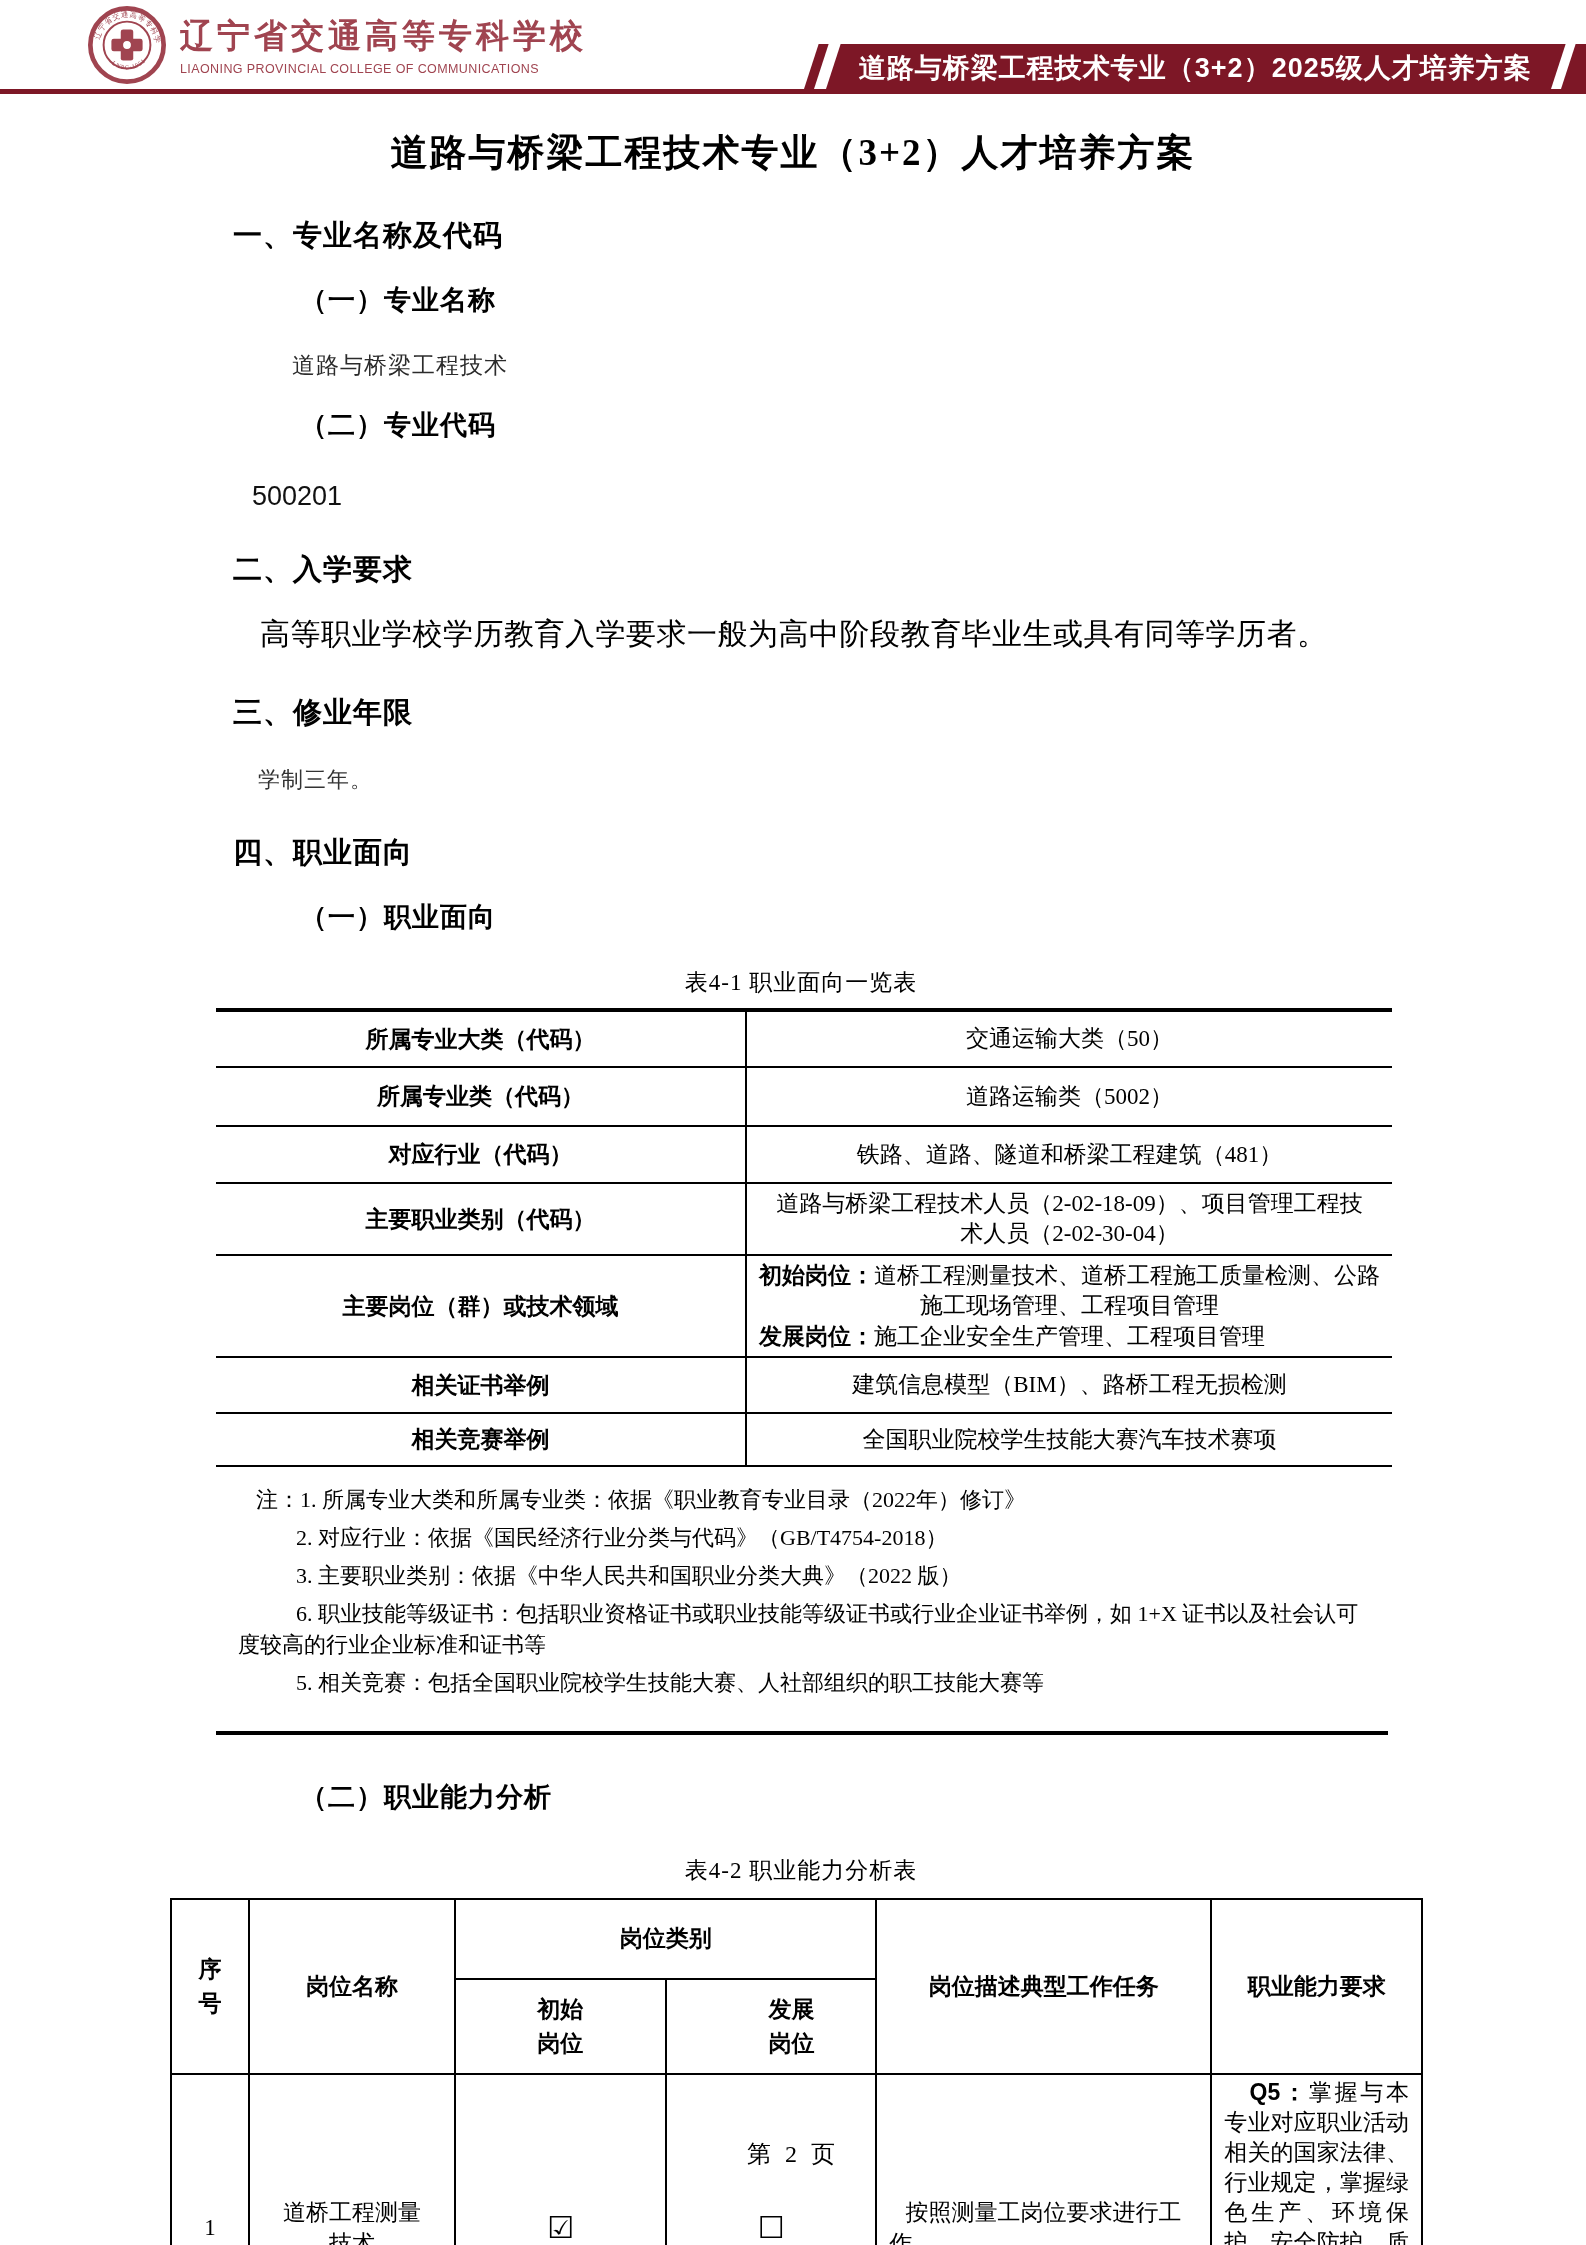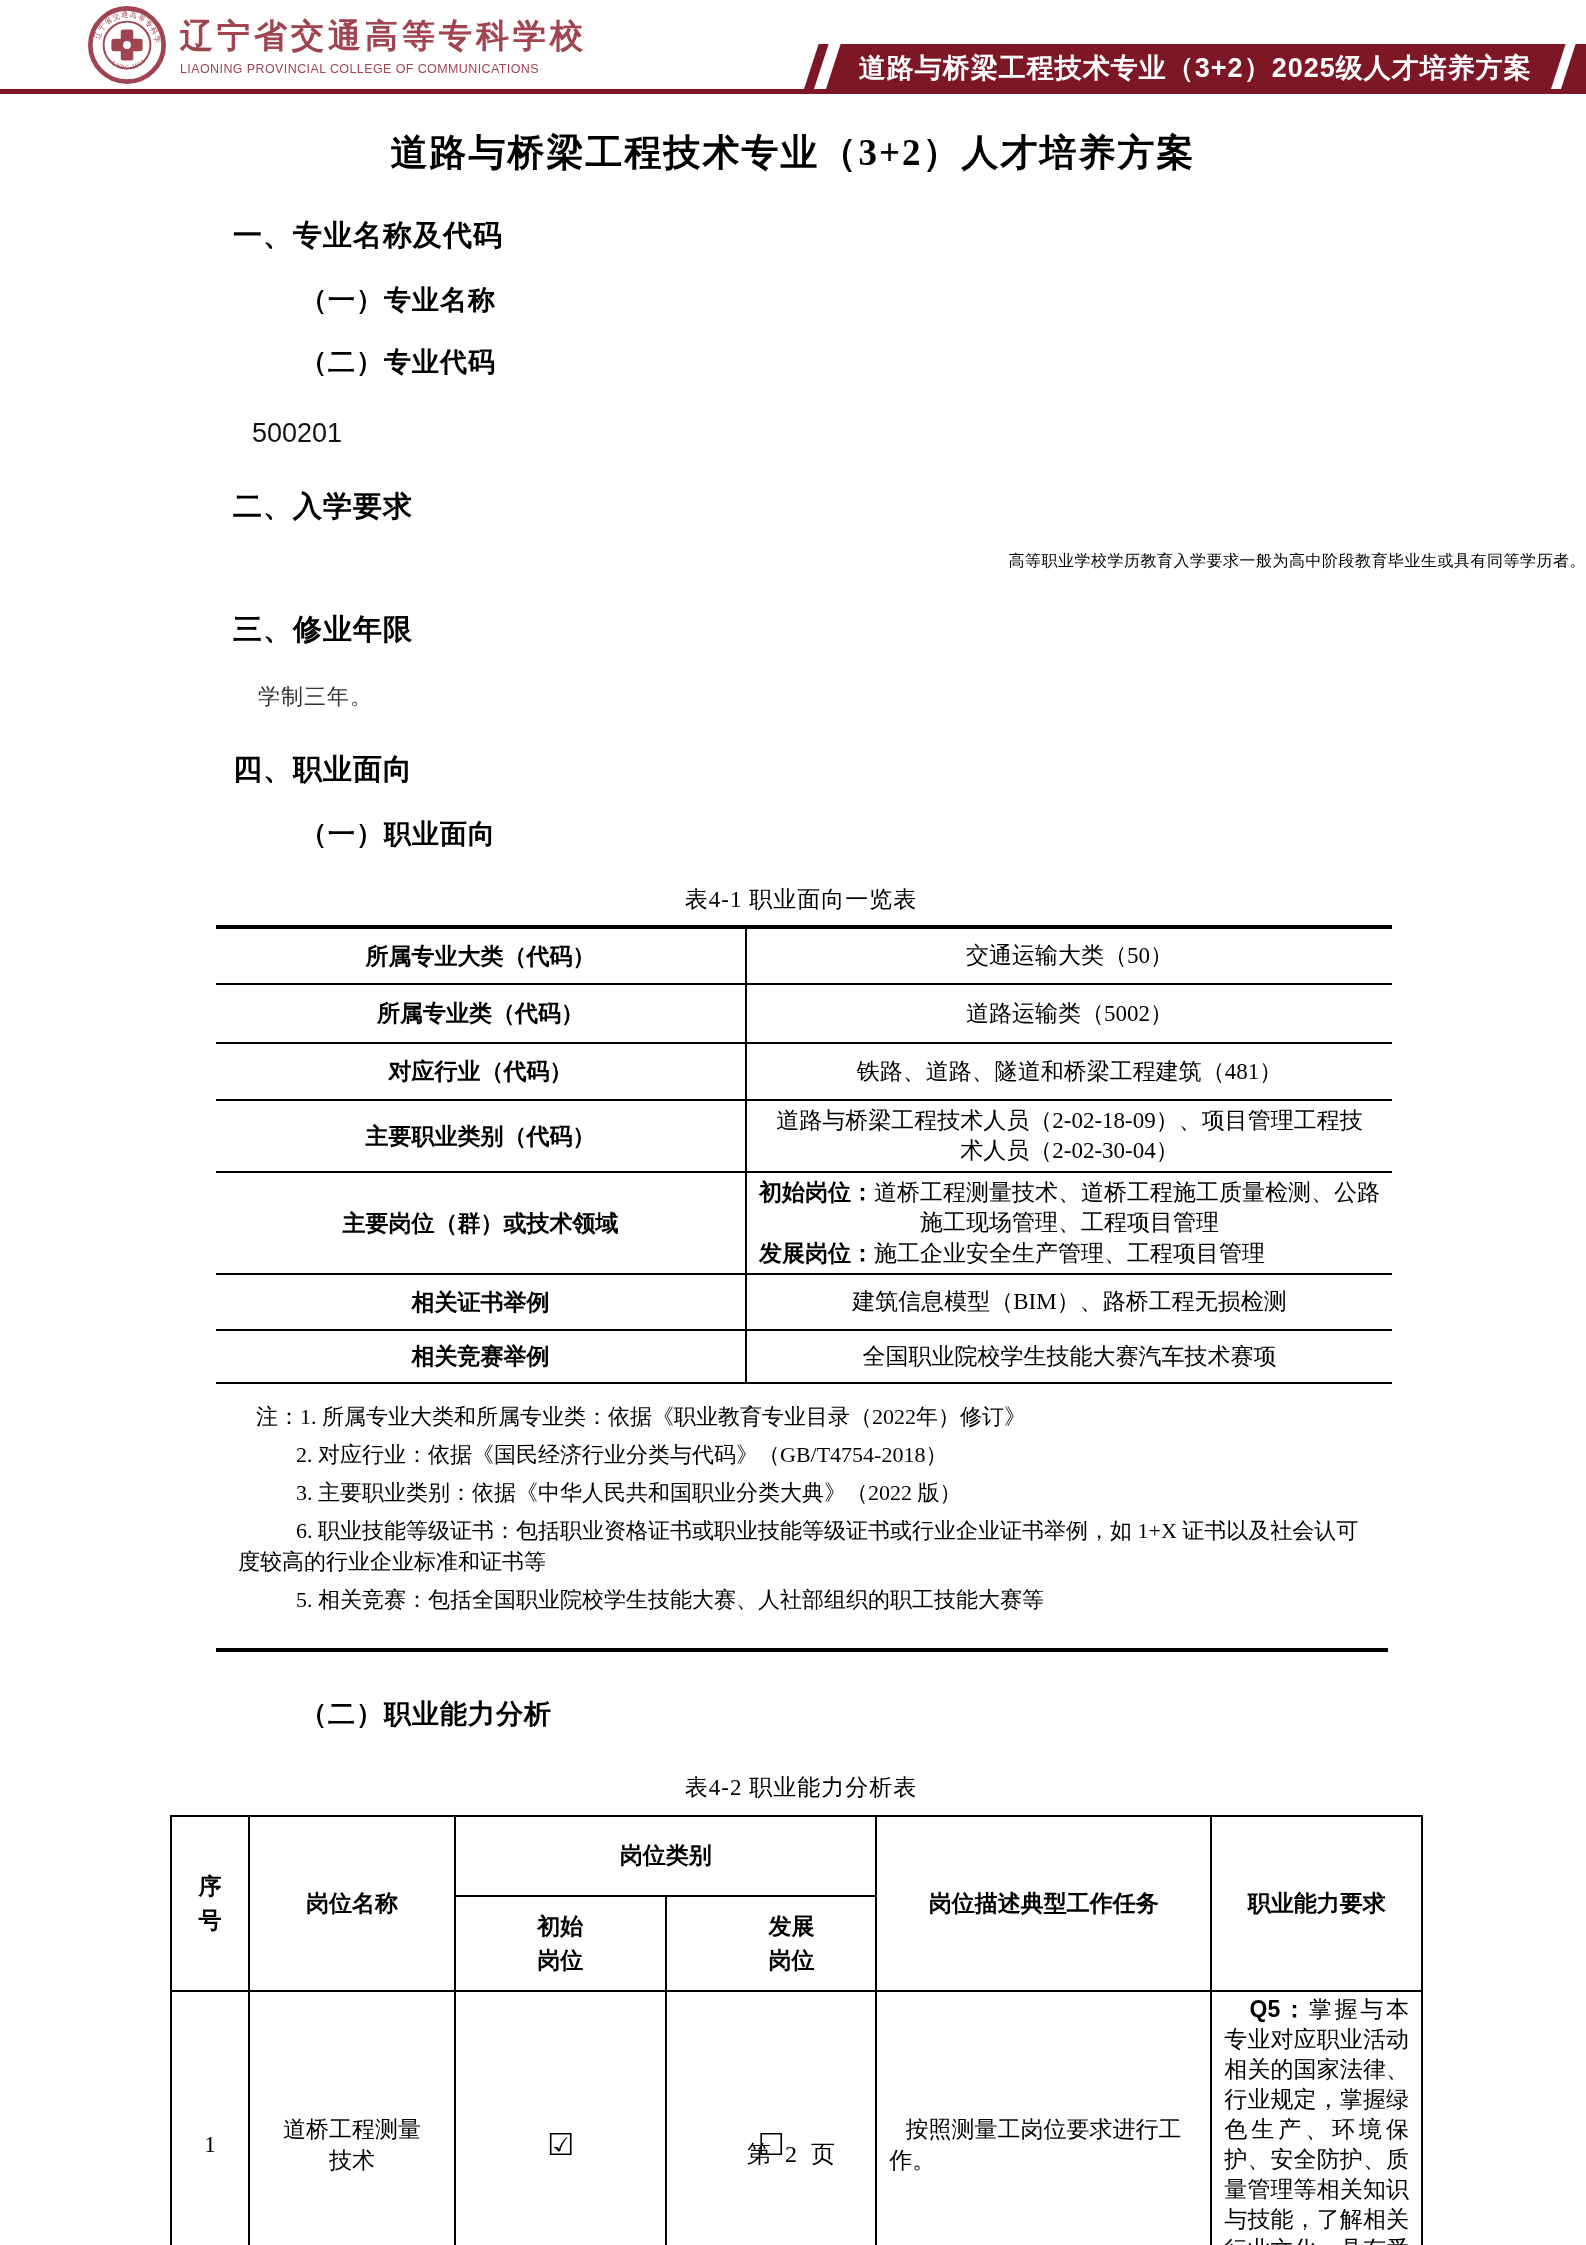--- a/index.html
+++ b/index.html
@@ -24,21 +24,21 @@
     font-family:"Liberation Sans","DejaVu Sans",sans-serif;font-weight:bold;font-size:27px;letter-spacing:1px;
   }
   .banner-main>span{display:inline-block;transform:skewX(18deg);white-space:nowrap;}
   
   .content{position:absolute;top:94px;left:0;width:100%;}
   .doc-title{margin:34px 0 0 0;text-align:center;font-size:37px;font-weight:bold;letter-spacing:2px;}
   .h1{margin:38px 0 0 233px;font-family:"Liberation Sans","DejaVu Sans",sans-serif;font-weight:bold;font-size:29px;letter-spacing:1px;}
   .h2{margin:26px 0 0 300px;font-family:"Liberation Sans","DejaVu Sans",sans-serif;font-weight:bold;font-size:27px;letter-spacing:1px;}
   .body-line{margin:32px 0 0 292px;font-size:23px;color:#2b2b2b;letter-spacing:1px;}
   .code-line{margin:38px 0 0 252px;font-family:"Liberation Sans","DejaVu Sans",sans-serif;font-size:27px;color:#111;}
-  .para{margin:24px 0 0 260px;font-size:16px;letter-spacing:.5px;text-align:right;}
+  .para{margin:24px 0 0 260px;font-size:30px;letter-spacing:.5px;}
   .caption{margin:32px 0 0 16px;text-align:center;font-size:23px;letter-spacing:1px;}
   
   .t1{margin:10px 0 0 216px;width:1176px;border-collapse:collapse;border-top:4px solid #000;table-layout:fixed;}
   .t1 td{border-bottom:2px solid #000;vertical-align:middle;}
   .t1 .t1-label{
     width:527px;border-right:2px solid #000;text-align:center;
     font-family:"Liberation Sans","DejaVu Sans",sans-serif;font-weight:bold;font-size:23px;
   }
   .t1 .t1-value{text-align:center;font-size:23px;line-height:30px;padding:4px 28px;}
   .t1 tr:nth-child(1) td{height:46px;}
@@ -121,20 +121,21 @@
     </div>
     <div class="hdr-rule"></div>
   </div>
 
   <div class="content">
 
     <div class="doc-title">道路与桥梁工程技术专业（3+2）人才培养方案</div>
 
     <div class="h1">一、专业名称及代码</div>
     <div class="h2">（一）专业名称</div>
+    <div class="body-line">道路与桥梁工程技术</div>
     <div class="h2">（二）专业代码</div>
     <div class="code-line">500201</div>
 
     <div class="h1">二、入学要求</div>
     <div class="para">高等职业学校学历教育入学要求一般为高中阶段教育毕业生或具有同等学历者。</div>
 
     <div class="h1">三、修业年限</div>
     <div class="body-line" style="margin-left:258px;color:#333;font-size:22px;">学制三年。</div>
 
     <div class="h1">四、职业面向</div>

